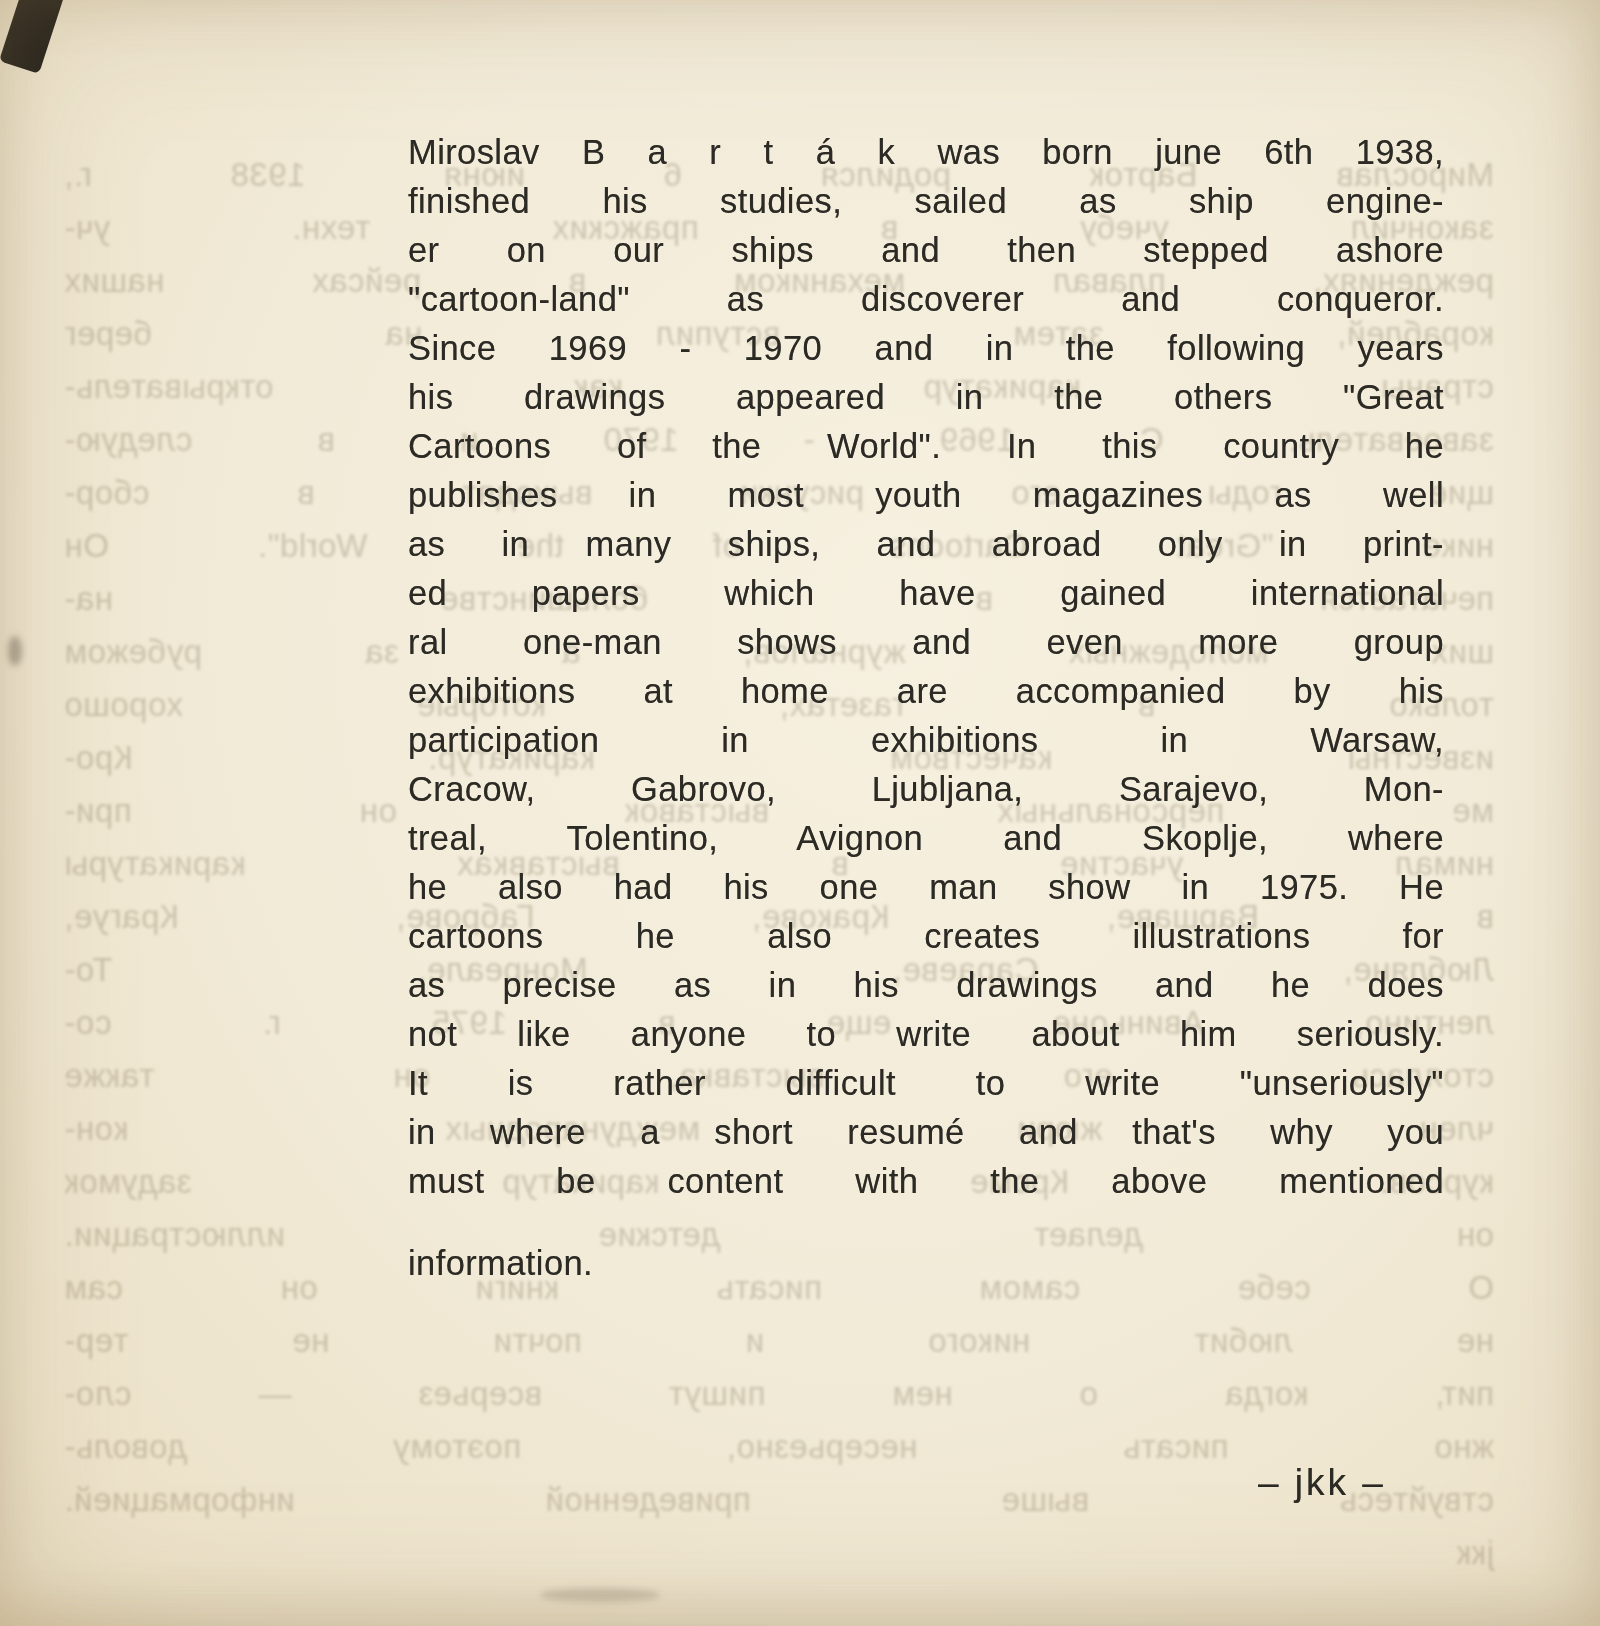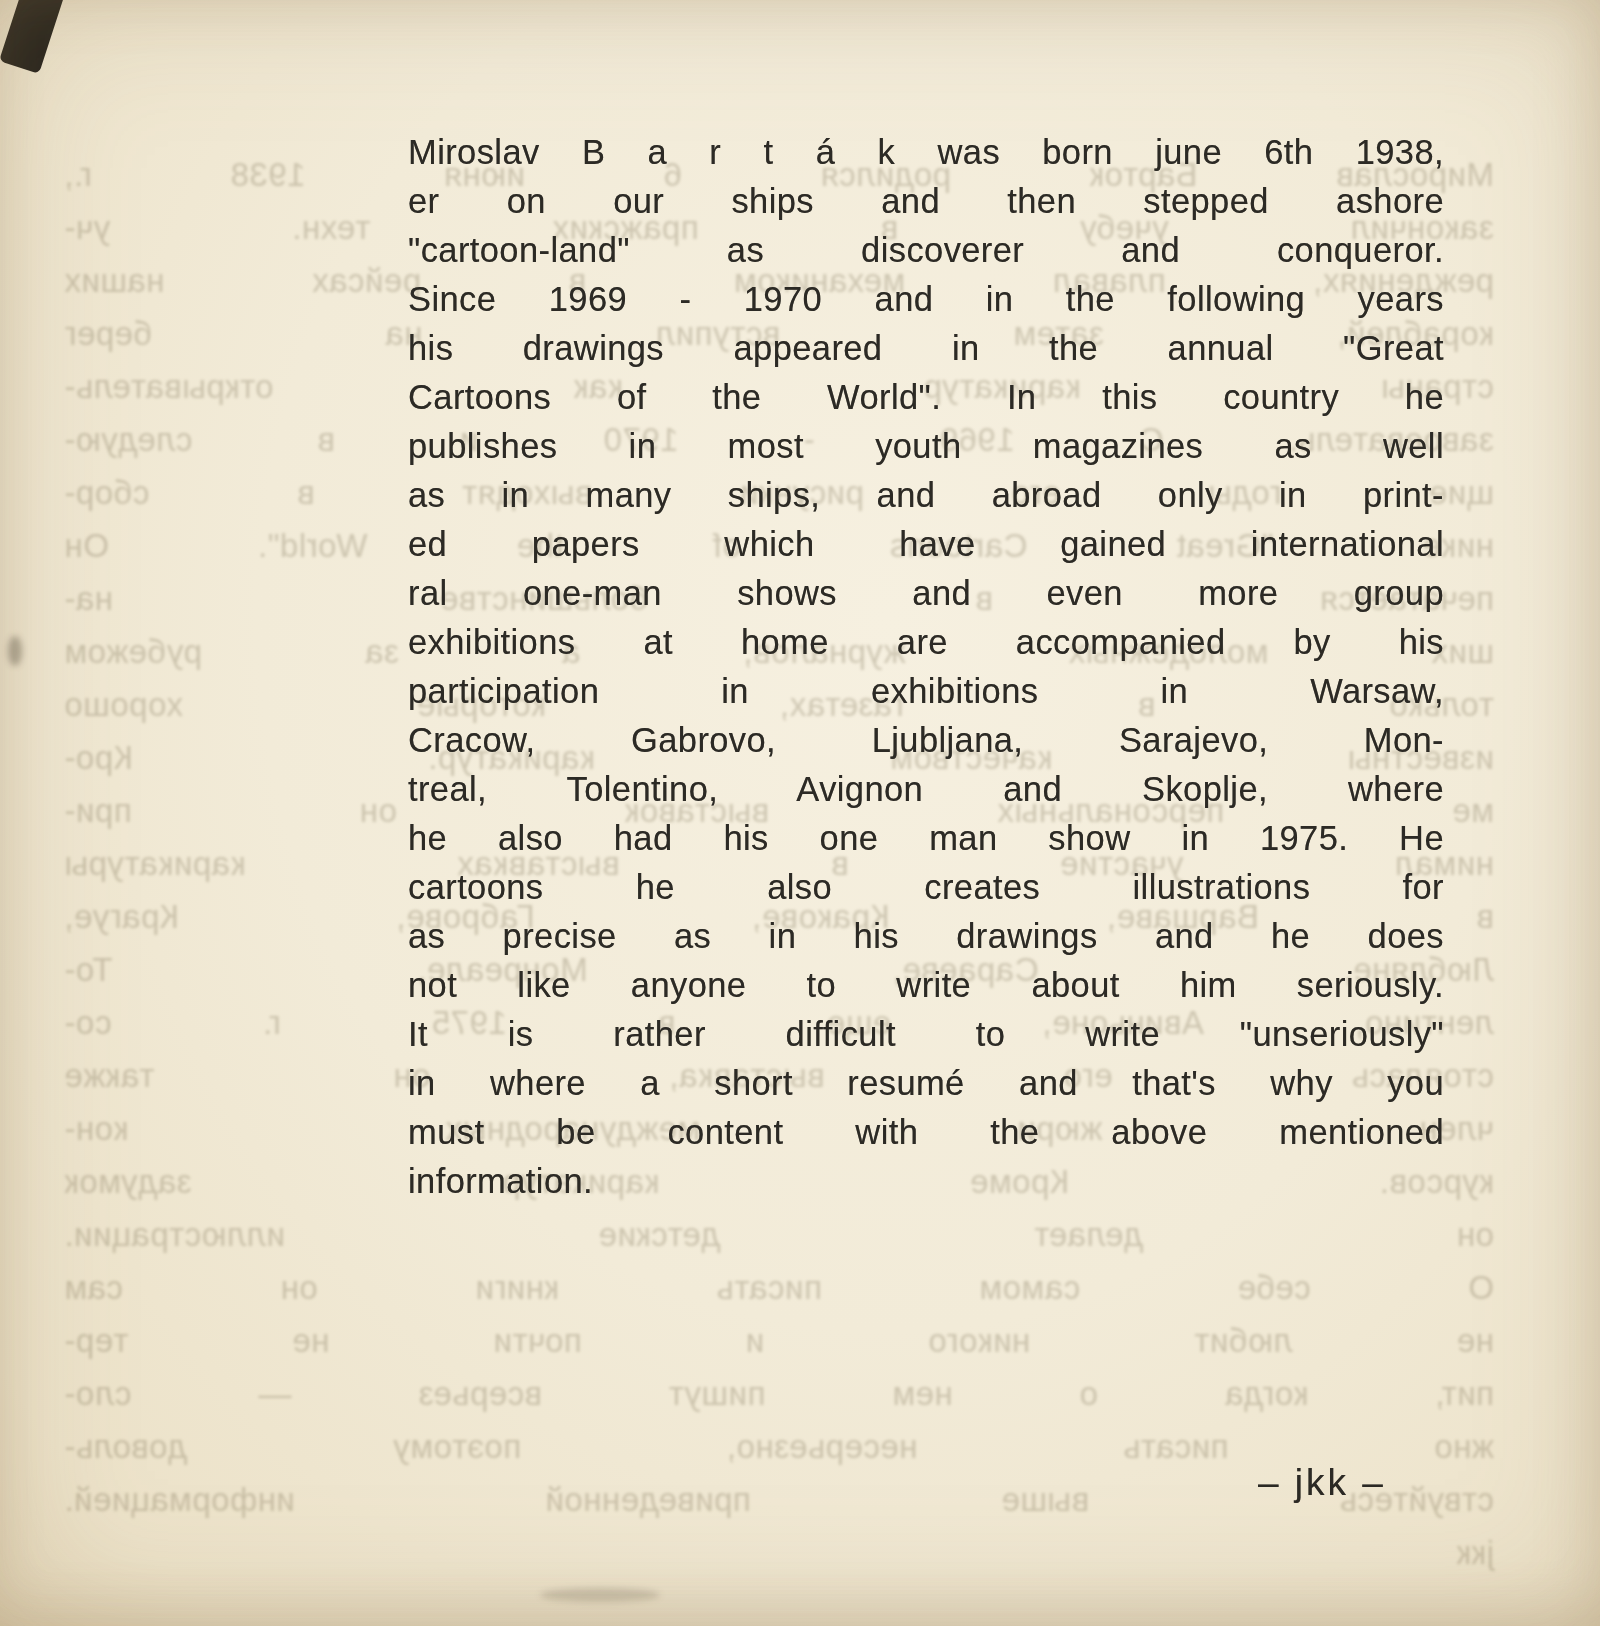--- a/index.html
+++ b/index.html
@@ -63,20 +63,21 @@
     color: #2c2a25;
     text-shadow: 0 0 0.5px rgba(44, 42, 37, 0.55);
   }
   .text-block .line {
     text-align: justify;
     text-align-last: justify;
     min-height: 49px;
   }
   .text-block .line:last-child {
     text-align-last: left;
+    margin-top: 33px;
   }
 
   .signature {
     position: absolute;
     left: 1258px;
     top: 1462px;
     font-size: 37px;
     letter-spacing: 3px;
     color: #2c2a25;
     text-shadow: 0 0 0.5px rgba(44, 42, 37, 0.55);
@@ -146,24 +147,25 @@
       <div class="ghost-line">О себе самом писать книги он сам</div>
       <div class="ghost-line">не любит никого и почти не тер-</div>
       <div class="ghost-line">пит, когда о нем пишут всерьез — сло-</div>
       <div class="ghost-line">жно писать несерьезно, поэтому доволь-</div>
       <div class="ghost-line">ствуйтесь выше приведенной информацией.</div>
       <div class="ghost-line">јкк</div>
     </div>
 
   <div class="text-block">
       <div class="line">Miroslav B a r t á k was born june 6th 1938,</div>
+      <div class="line">finished his studies, sailed as ship engine-</div>
       <div class="line">er on our ships and then stepped ashore</div>
       <div class="line">"cartoon-land" as discoverer and conqueror.</div>
       <div class="line">Since 1969 - 1970 and in the following years</div>
-      <div class="line">his drawings appeared in the annual "Great</div>
+      <div class="line">his drawings appeared in the others "Great</div>
       <div class="line">Cartoons of the World". In this country he</div>
       <div class="line">publishes in most youth magazines as well</div>
       <div class="line">as in many ships, and abroad only in print-</div>
       <div class="line">ed papers which have gained international</div>
       <div class="line">ral one-man shows and even more group</div>
       <div class="line">exhibitions at home are accompanied by his</div>
       <div class="line">participation in exhibitions in Warsaw,</div>
       <div class="line">Cracow, Gabrovo, Ljubljana, Sarajevo, Mon-</div>
       <div class="line">treal, Tolentino, Avignon and Skoplje, where</div>
       <div class="line">he also had his one man show in 1975. He</div>

